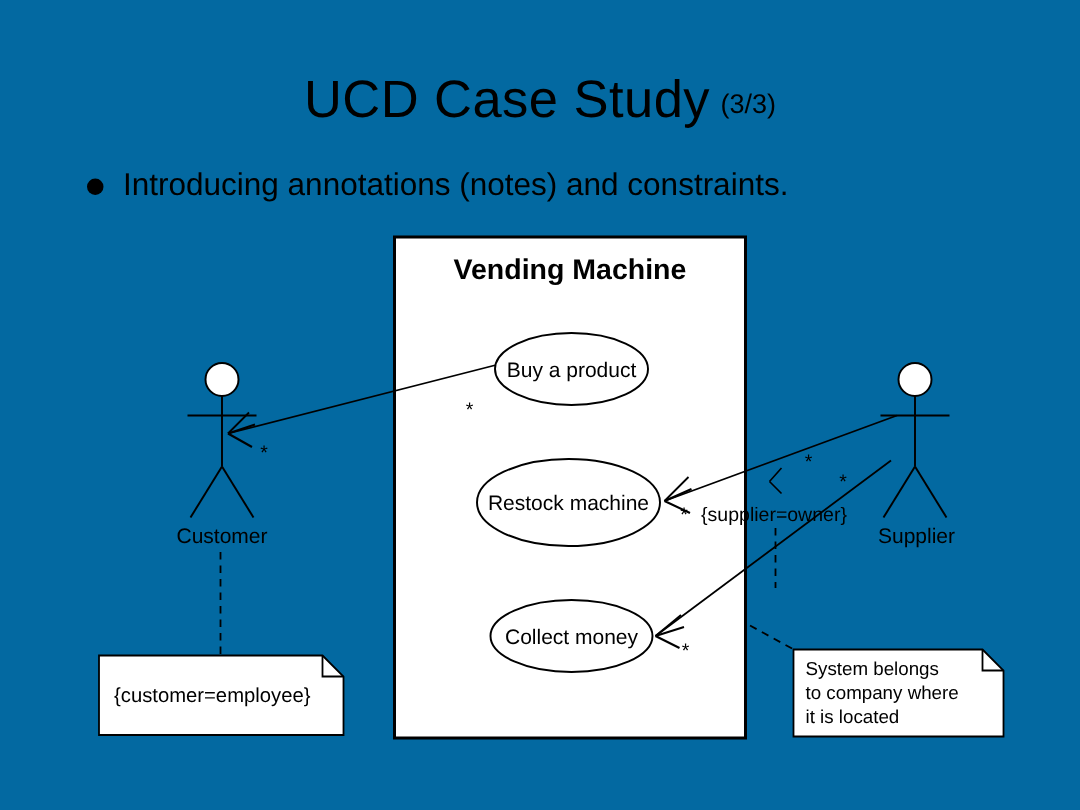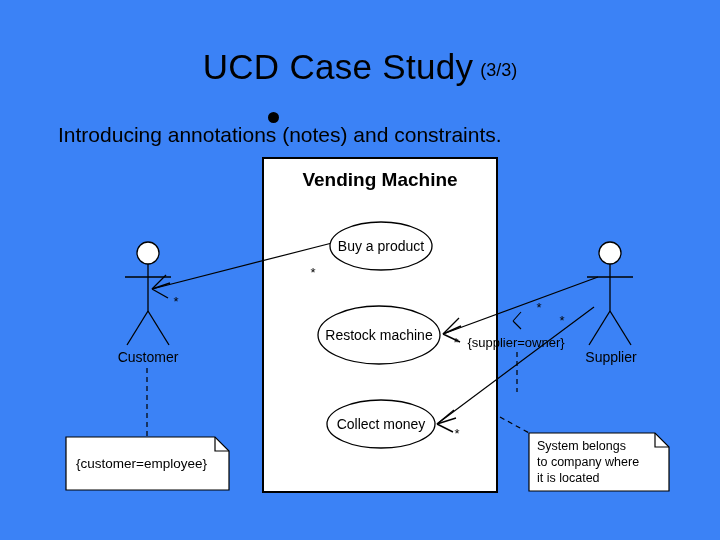--- a/index.html
+++ b/index.html
@@ -14,21 +14,21 @@
     position: relative;
     overflow: hidden;
     font-family: "Liberation Sans", sans-serif;
     color: #000000;
   }
   #slide {
     position: absolute;
     left: 0; top: 0;
     width: 720px;
     height: 540px;
-    background: #3b82f6;
+    background: #0369a1;
   }
   
   .slide-title {
     position: absolute;
     left: 0;
     top: 47px;
     width: 720px;
     text-align: center;
     white-space: nowrap;
   }
@@ -43,21 +43,20 @@
     vertical-align: 3px;
     margin-left: 7px;
   }
   
   .bullet-row {
     position: absolute;
     left: 58px;
     top: 112px;
     display: flex;
     align-items: center;
-    flex-direction: column;
   }
   .bullet-dot {
     width: 11px;
     height: 11px;
     border-radius: 50%;
     background: #000;
     margin-right: 13px;
     flex: 0 0 auto;
   }
   .bullet-text {

